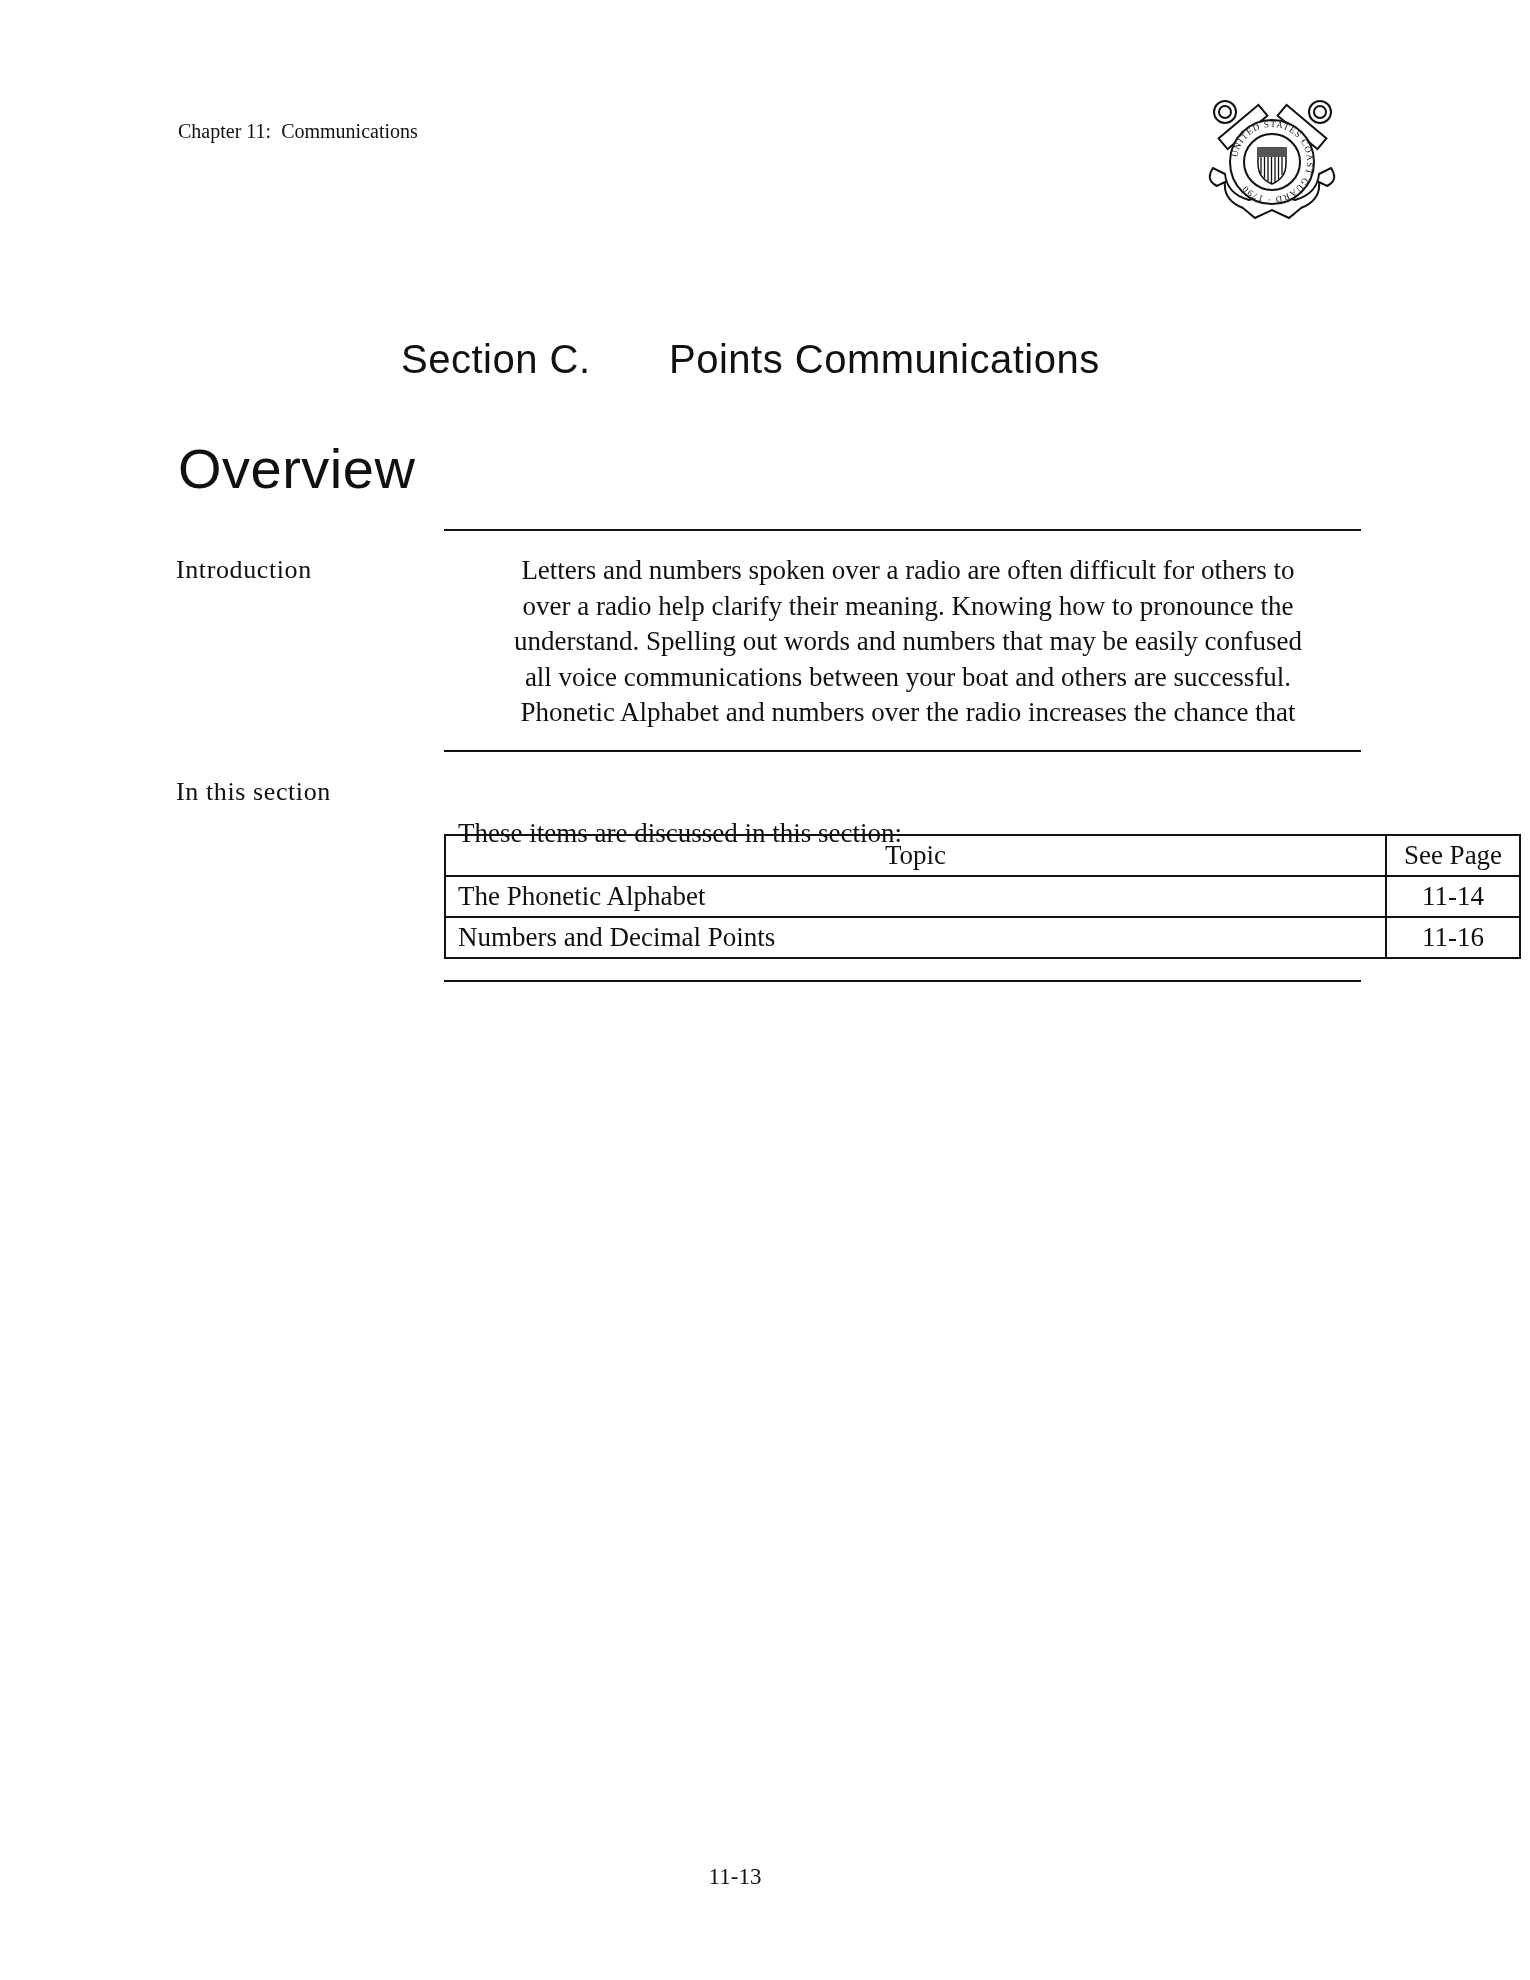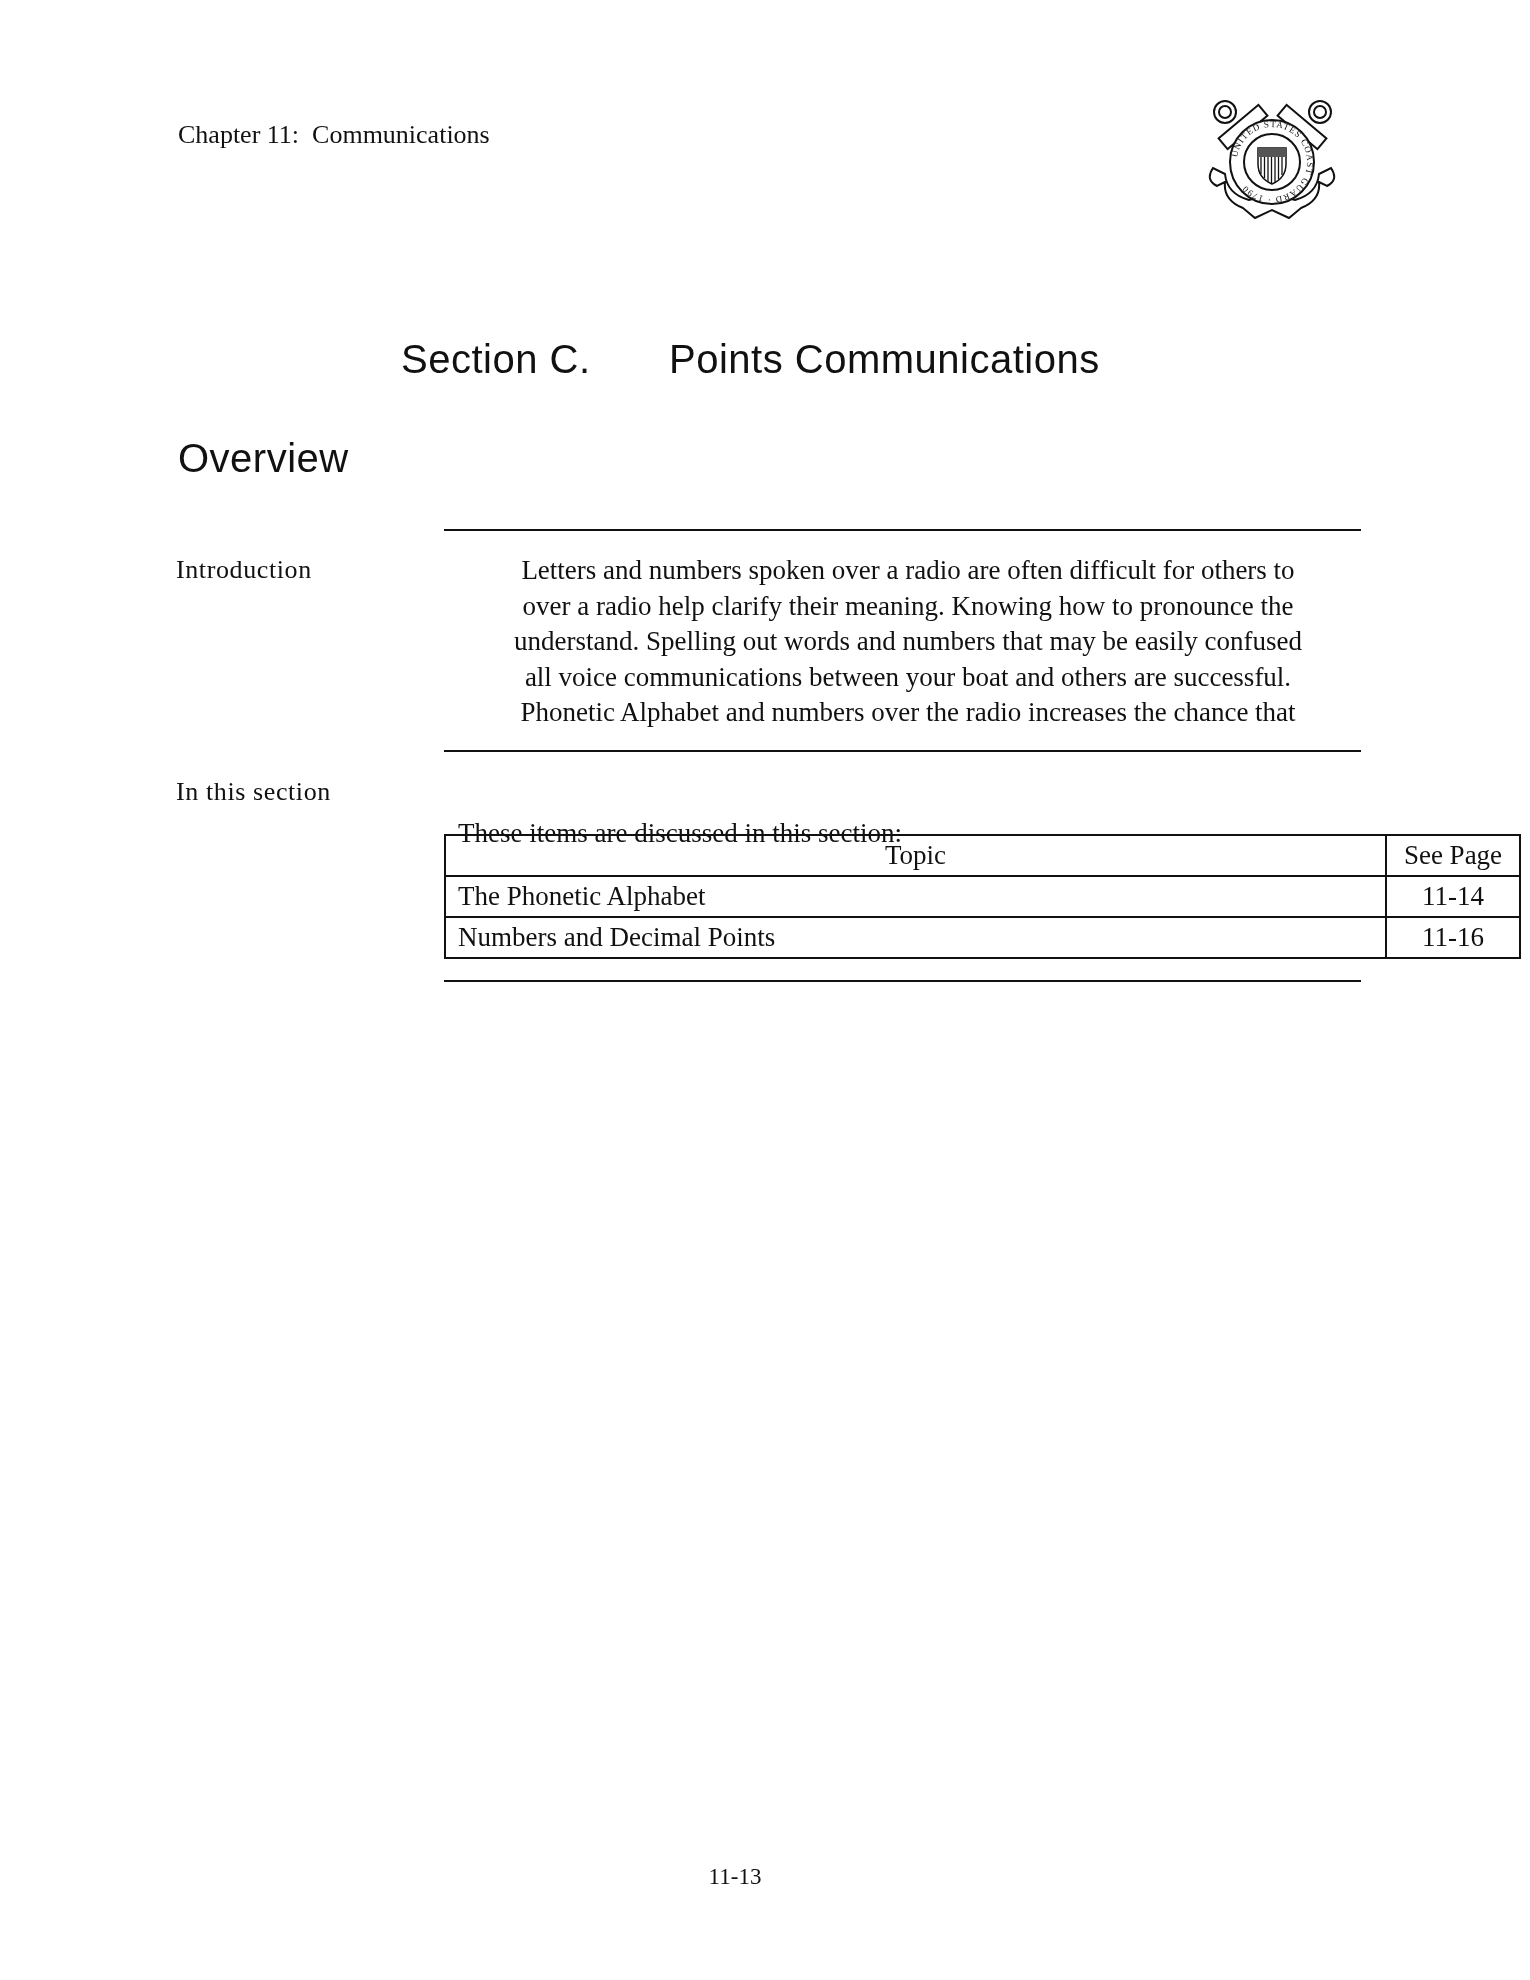--- a/index.html
+++ b/index.html
@@ -4,35 +4,35 @@
   <style>
     html, body { margin: 0; padding: 0; background: #ffffff; }
     body {
       width: 1530px; height: 1980px; position: relative; overflow: hidden;
       color: #111111;
       font-family: "Liberation Serif", serif;
     }
     .abs { position: absolute; }
     .running-header {
       left: 178px; top: 120px;
-      font-size: 26px; font-family: "Liberation Serif", serif;
+      font-size: 20px; font-family: "Liberation Serif", serif;
       white-space: pre;
     }
     .emblem { left: 1195px; top: 90px; width: 155px; height: 140px; }
     .section-title {
       left: 401px; top: 337px;
       font-family: "Liberation Sans", sans-serif;
       font-size: 40px; font-weight: normal; letter-spacing: 0.5px;
       white-space: nowrap;
     }
     .section-title .label { display: inline-block; width: 268px; }
     .overview {
       left: 178px; top: 436px;
       font-family: "Liberation Sans", sans-serif;
-      font-size: 40px; letter-spacing: 0.5px;
+      font-size: 56px; letter-spacing: 0.5px;
     }
     .rule { left: 444px; width: 917px; height: 2px; background: #111; }
     .block-label {
       left: 176px; font-size: 26px; letter-spacing: 0.6px;
       font-family: "Liberation Serif", serif;
     }
     .block-body {
       left: 458px; width: 900px; font-size: 27px; line-height: 35.5px;
       font-family: "Liberation Serif", serif;
     }

